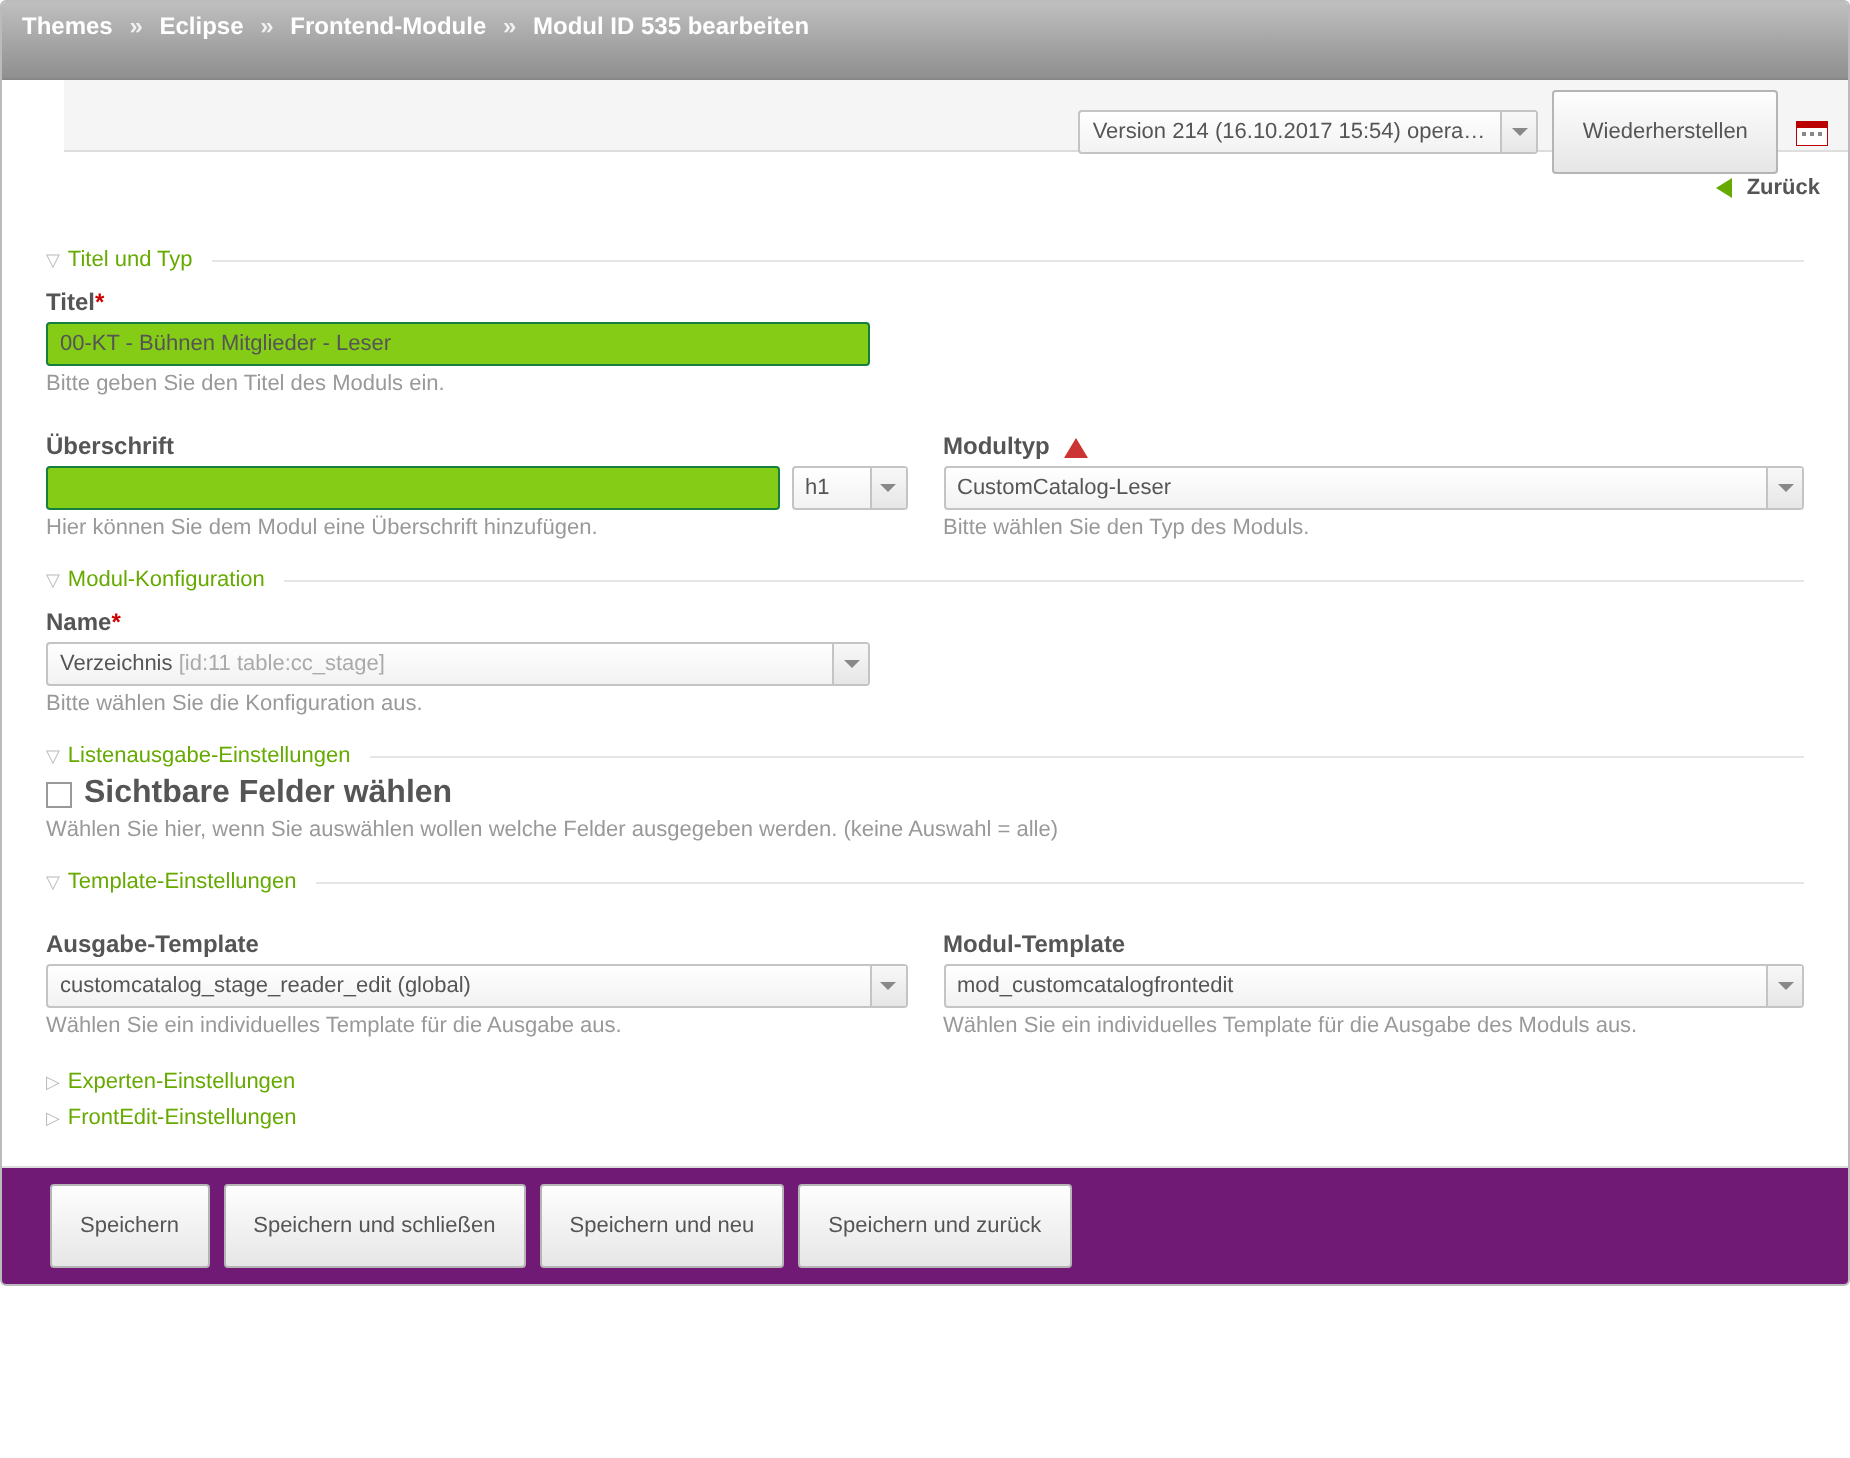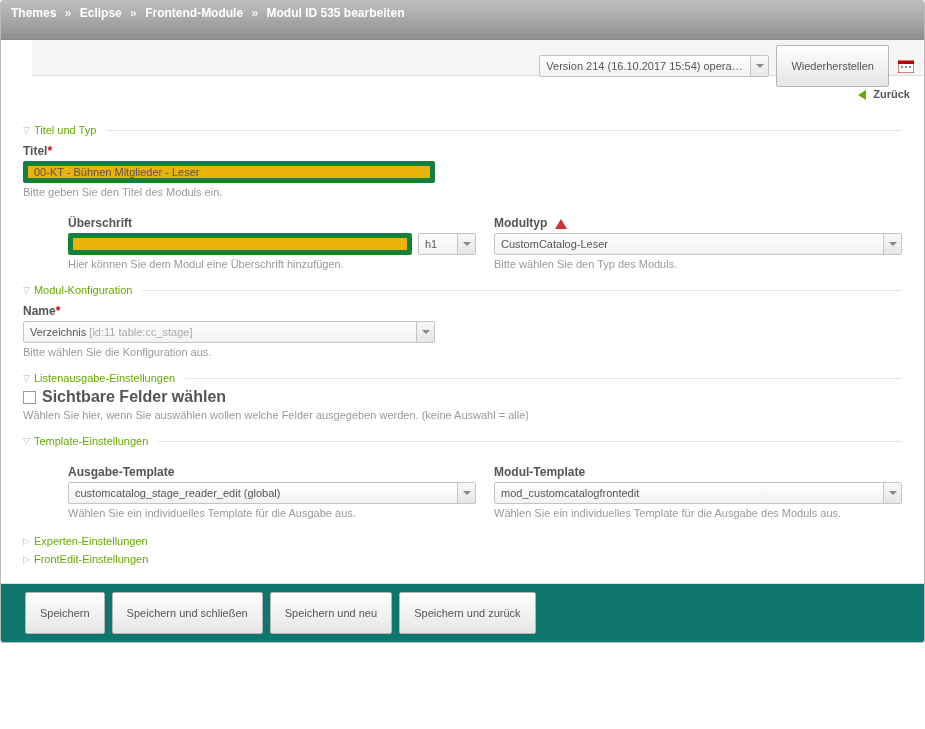--- a/index.html
+++ b/index.html
@@ -20,40 +20,40 @@
   .backrow{text-align:right;padding:12px 14px 4px;}
   .backrow a{color:#555;text-decoration:none;font-weight:bold;}
   .backrow .arrow{display:inline-block;width:0;height:0;border-top:5px solid transparent;border-bottom:5px solid transparent;border-right:8px solid #6a0;vertical-align:middle;margin-right:4px;}
   
   .body{padding:6px 22px 12px;}
   .legend{color:#6a0;font-size:11px;margin:14px 0 2px;display:flex;align-items:center;gap:4px;}
   .legend .tri{color:#bbb;font-size:9px;}
   .legend-line{flex:1;height:1px;background:#e5e5e5;margin-left:6px;}
   .legend.closed .tri{color:#bbb;}
   .legend.closed{margin:6px 0;}
-  .row{display:flex;gap:18px;margin-top:10px;margin-left:45px;}
+  .row{display:flex;gap:18px;margin-top:10px;}
   .col{flex:1;min-width:0;}
   label.lbl{display:block;font-weight:bold;color:#555;margin:8px 0 3px;font-size:12px;}
   .req{color:#c00;}
   .hint{color:#999;font-size:11px;margin-top:3px;}
-  .tinput{width:100%;height:22px;border:5px solid #15803d;border-radius:2px;padding:2px 6px;font:inherit;font-size:11px;color:#555;background:#eab308;}
+  .tinput{width:100%;height:22px;border:1px solid #15803d;border-radius:2px;padding:2px 6px;font:inherit;font-size:11px;color:#555;background:#84cc16;}
   .select-like{display:flex;width:100%;height:22px;border:1px solid #c4c4c4;border-radius:2px;background:linear-gradient(to bottom,#fff,#f2f2f2);align-items:center;font-size:11px;color:#555;}
   .select-like .val{flex:1;padding:0 6px;white-space:nowrap;overflow:hidden;text-overflow:ellipsis;}
   .select-like .val .muted{color:#aaa;}
   .select-like .dd{width:18px;height:100%;border-left:1px solid #c4c4c4;display:flex;align-items:center;justify-content:center;background:linear-gradient(to bottom,#f8f8f8,#e6e6e6);}
   .select-like .dd span{display:block;width:0;height:0;border-left:4px solid transparent;border-right:4px solid transparent;border-top:4px solid #888;}
   .heading-field{display:flex;gap:6px;}
   .heading-field .tinput{flex:1;}
   .heading-field .select-like{width:58px;flex:none;}
   .chk-row{display:flex;align-items:center;gap:6px;margin-top:4px;}
   .chk{width:13px;height:13px;border:1px solid #999;background:#fff;cursor:pointer;}
   .chk-label{font-weight:bold;color:#555;font-size:16px;}
   .warn-icon{display:inline-block;width:0;height:0;border-left:6px solid transparent;border-right:6px solid transparent;border-bottom:10px solid #c33;vertical-align:middle;margin-left:4px;position:relative;}
   
-  .footer{background:#0f766e;border-top:1px solid #ddd;padding:8px 20px;}
+  .footer{background:#701a75;border-top:1px solid #ddd;padding:8px 20px;}
 </style>
 </head>
 <body>
 
 <div class="app">
 
   <div class="titlebar">
     <span>Themes</span>
     <span class="sep">»</span>
     <span>Eclipse</span>

